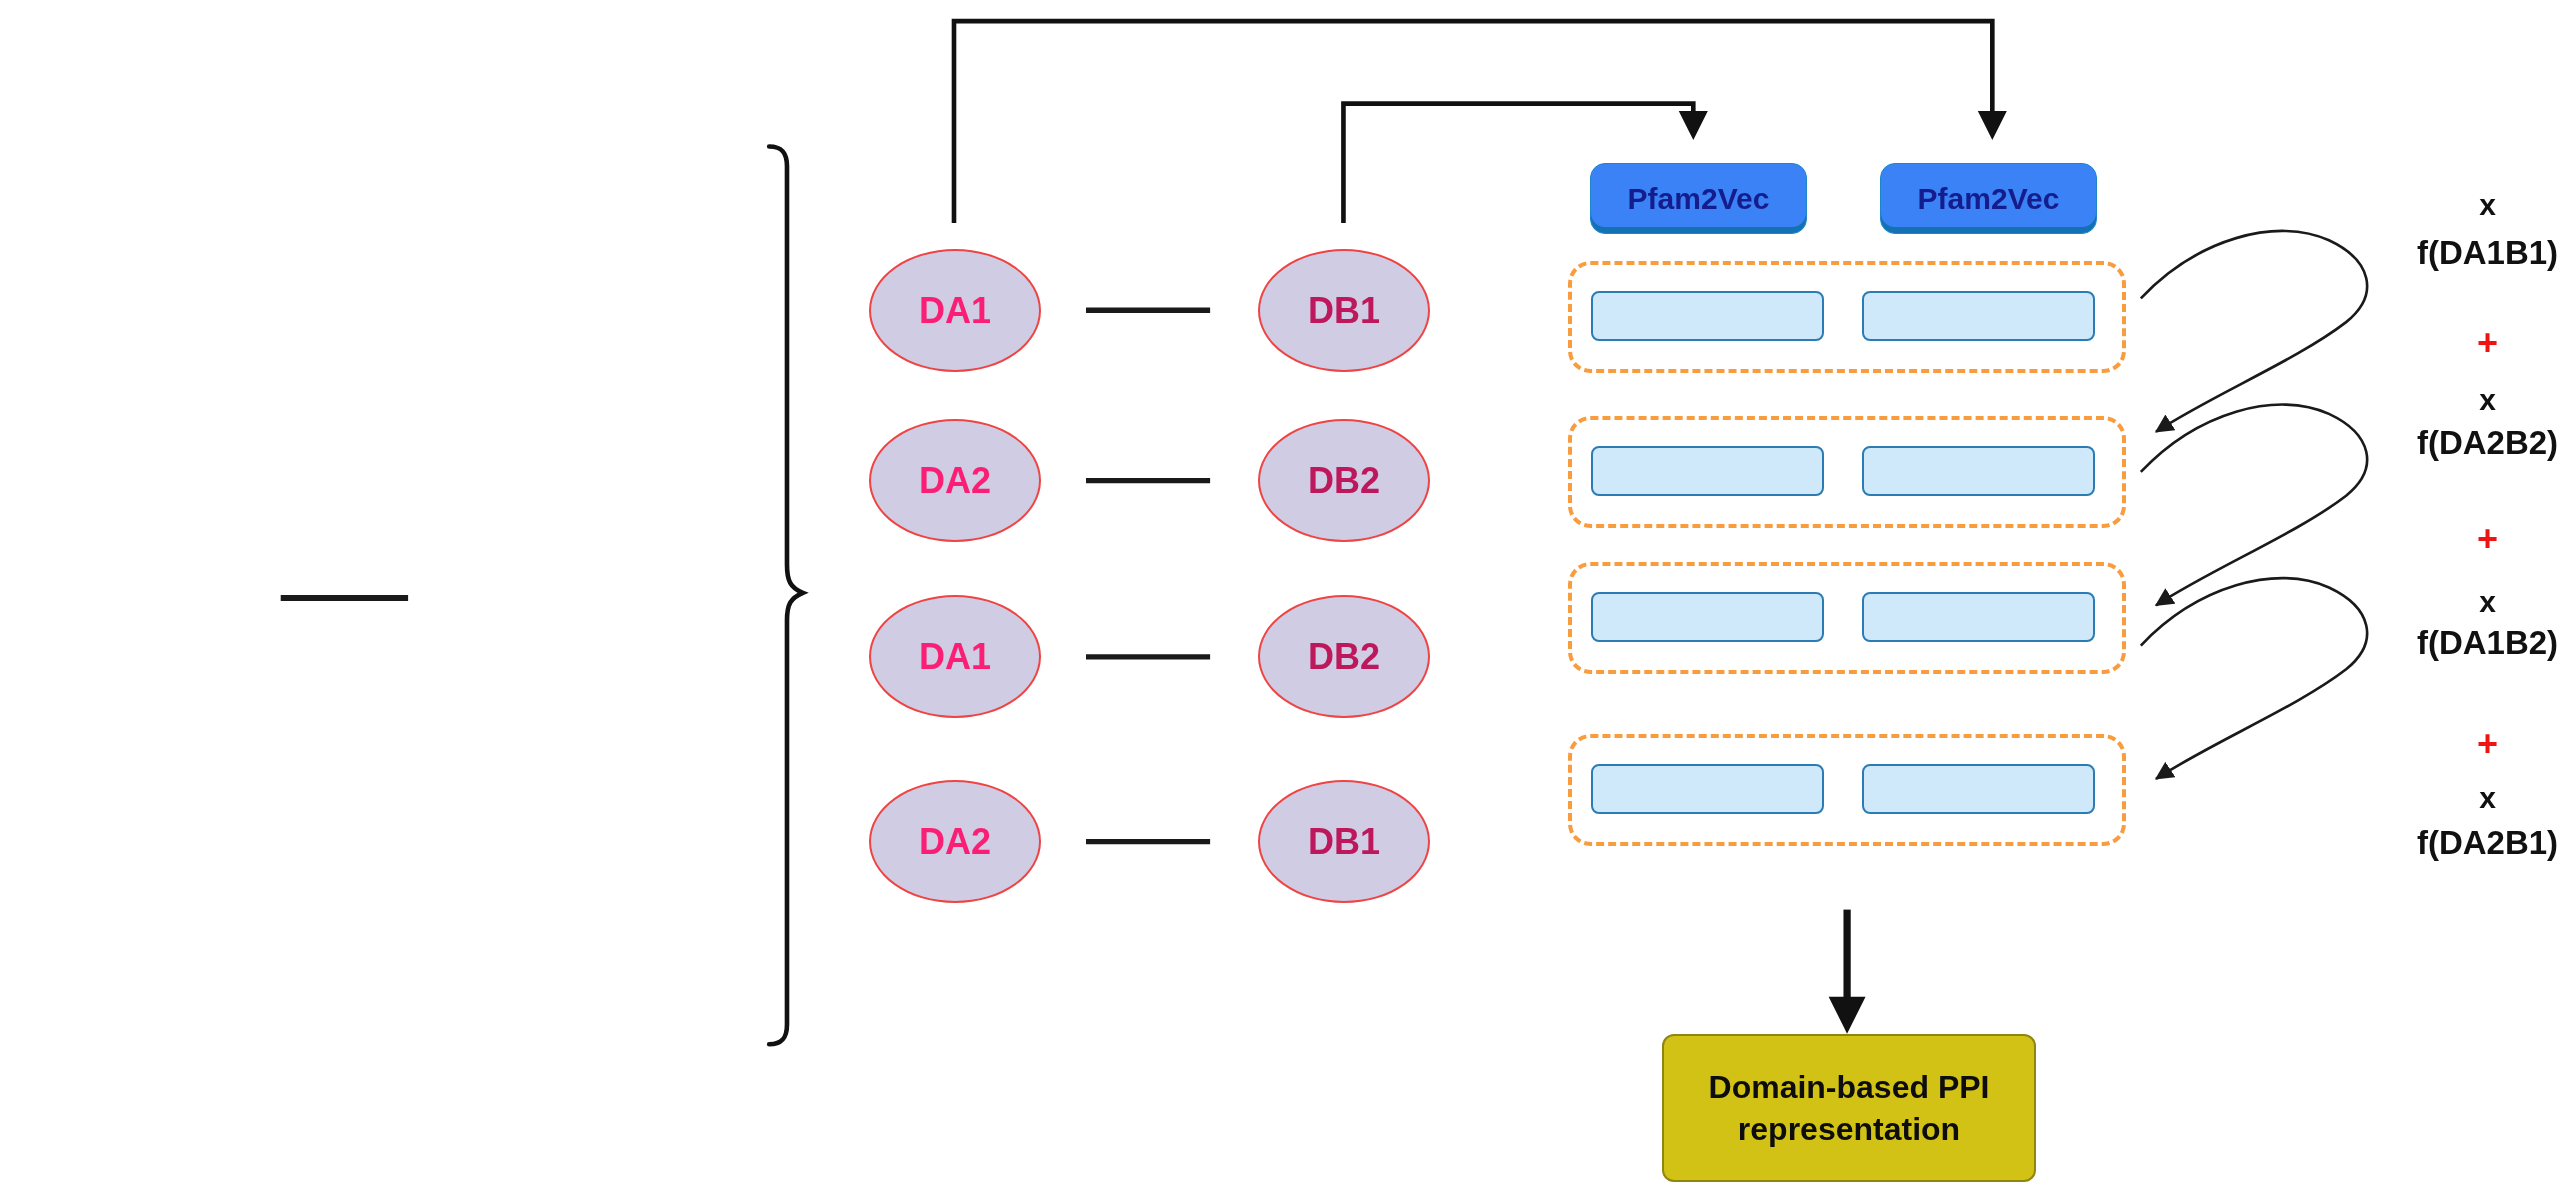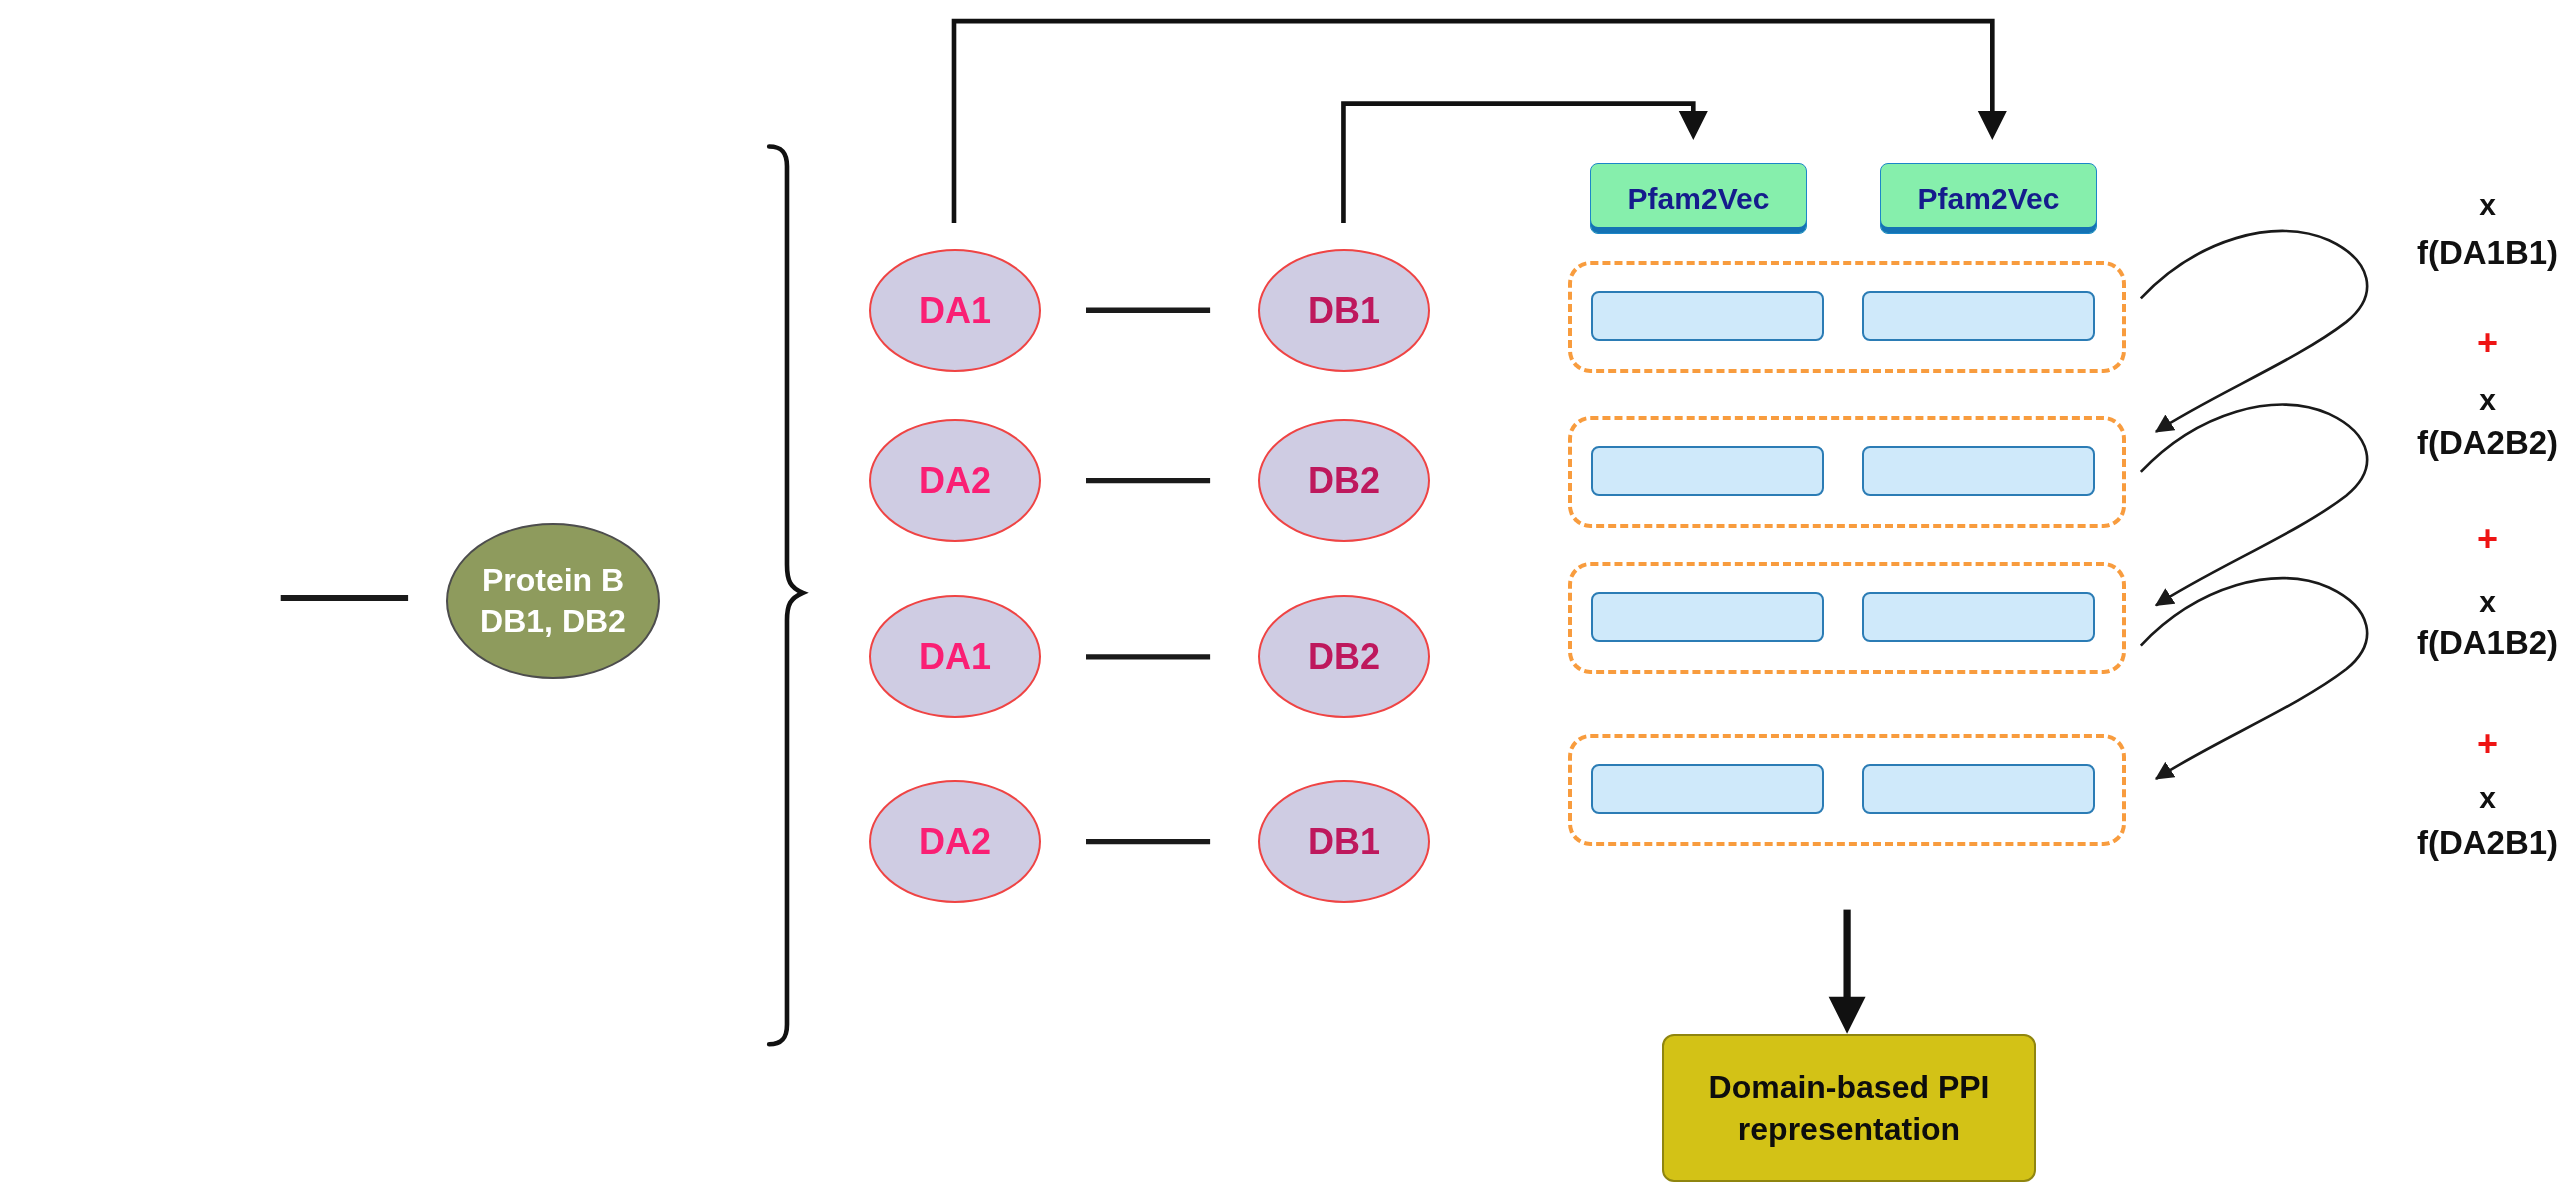--- a/index.html
+++ b/index.html
@@ -8,22 +8,22 @@
   .layer{position:absolute;left:0;top:0;}
   .node{position:absolute;display:flex;flex-direction:column;align-items:center;
         justify-content:center;text-align:center;box-sizing:border-box;}
   .ellipse{border-radius:50%;}
   .protein{background:#f576b0;border:2px solid #4d4d4d;color:#ffffff;
            font-size:32px;line-height:41px;}
   .protein.olive{background:#8e9b5d;}
   .domain{background:#cfcce3;border:2px solid #ef4444;font-size:36px;}
   .domain .da-label{color:#fa1f74;}
   .domain .db-label{color:#be185d;}
-  .p2v{position:absolute;width:215px;height:69px;border-radius:8px;
-       background:#86efac;border:1.3px solid #1c86c8;
+  .p2v{position:absolute;width:215px;height:69px;border-radius:15px;
+       background:#3b82f6;border:1.3px solid #1c86c8;
        box-shadow:inset 0 -6px 0 #1472b4;
        display:flex;align-items:center;justify-content:center;
        color:#151c8c;font-size:30px;}
   .dashedbox{position:absolute;left:1568px;width:558px;height:112px;
              border:4px dashed #f89c3e;border-radius:22.4px;box-sizing:border-box;}
   .vec{position:absolute;top:26.4px;width:233px;height:50px;background:#cfe9fa;
        border:2px solid #2b7cb5;border-radius:8px;box-sizing:border-box;}
   .vec.v1{left:19px;} .vec.v2{left:290px;}
   .wlabel{position:absolute;left:2349px;width:277px;text-align:center;color:#111111;}
   .wx{font-size:30px;line-height:32px;}
@@ -67,24 +67,20 @@
              C 3480 545 3352 598 3266 654" fill="none" stroke="#1a1a1a" stroke-width="4" marker-end="url(#loopArrow)"></path>
     <path d="M 3243 715 C 3328 625 3448 591 3528 627 C 3592 657 3606 709 3554 751
              C 3480 808 3352 861 3266 917" fill="none" stroke="#1a1a1a" stroke-width="4" marker-end="url(#loopArrow)"></path>
     <path d="M 3243 978 C 3328 888 3448 854 3528 890 C 3592 920 3606 972 3554 1014
              C 3480 1071 3352 1124 3266 1180" fill="none" stroke="#1a1a1a" stroke-width="4" marker-end="url(#loopArrow)"></path>
 
     <line x1="2798" y1="1378" x2="2798" y2="1516" stroke="#111111" stroke-width="11"></line>
     <polygon points="2770,1510 2826,1510 2798,1566" fill="#111111"></polygon>
   </svg>
 
-  <div class="node ellipse protein olive" style="left:446px;top:523px;width:214px;height:156px;">
-    <div>Protein B</div>
-    <div>DB1, DB2</div>
-  </div>
 
   <div class="node ellipse domain" style="left:869px;top:249px;width:172px;height:123px;">
     <span class="da-label">DA1</span>
   </div>
   <div class="node ellipse domain" style="left:1258px;top:249px;width:172px;height:123px;">
     <span class="db-label">DB1</span>
   </div>
 
   <div class="node ellipse domain" style="left:869px;top:419px;width:172px;height:123px;">
     <span class="da-label">DA2</span>

